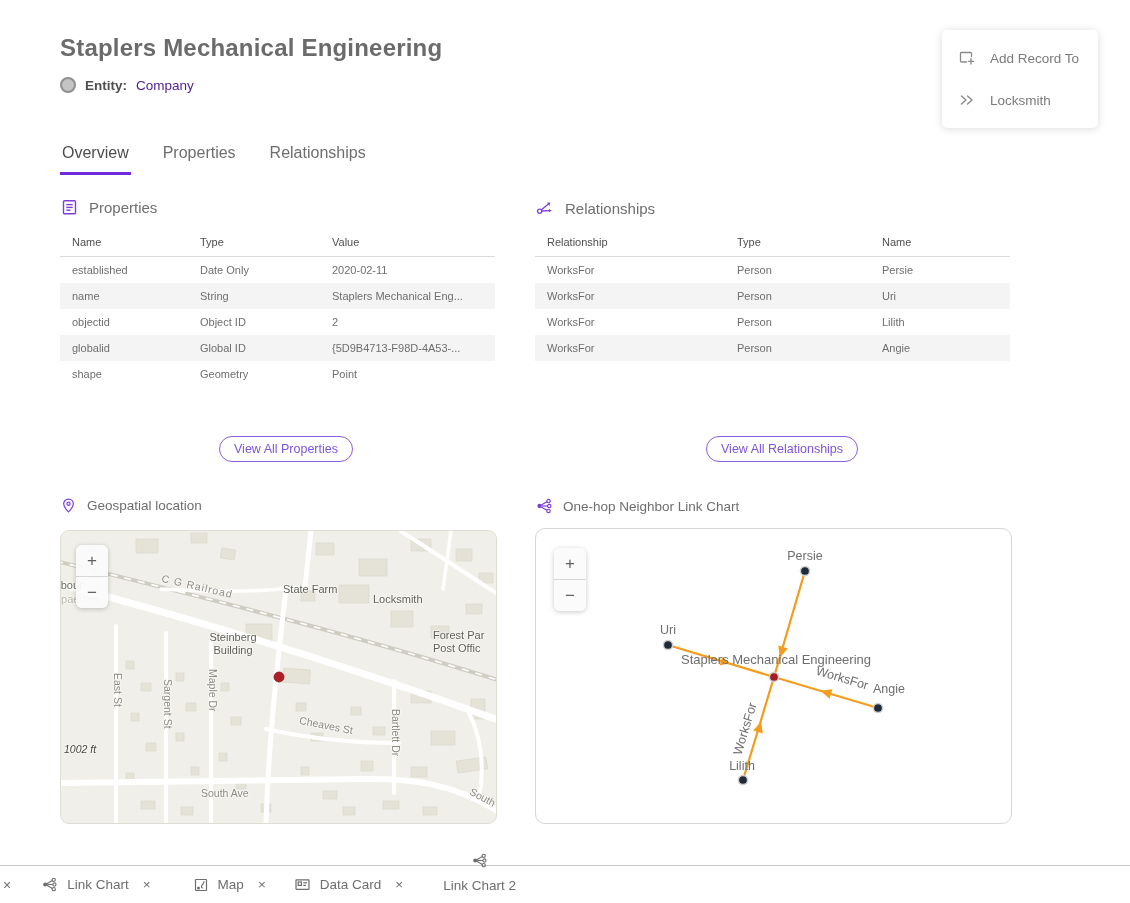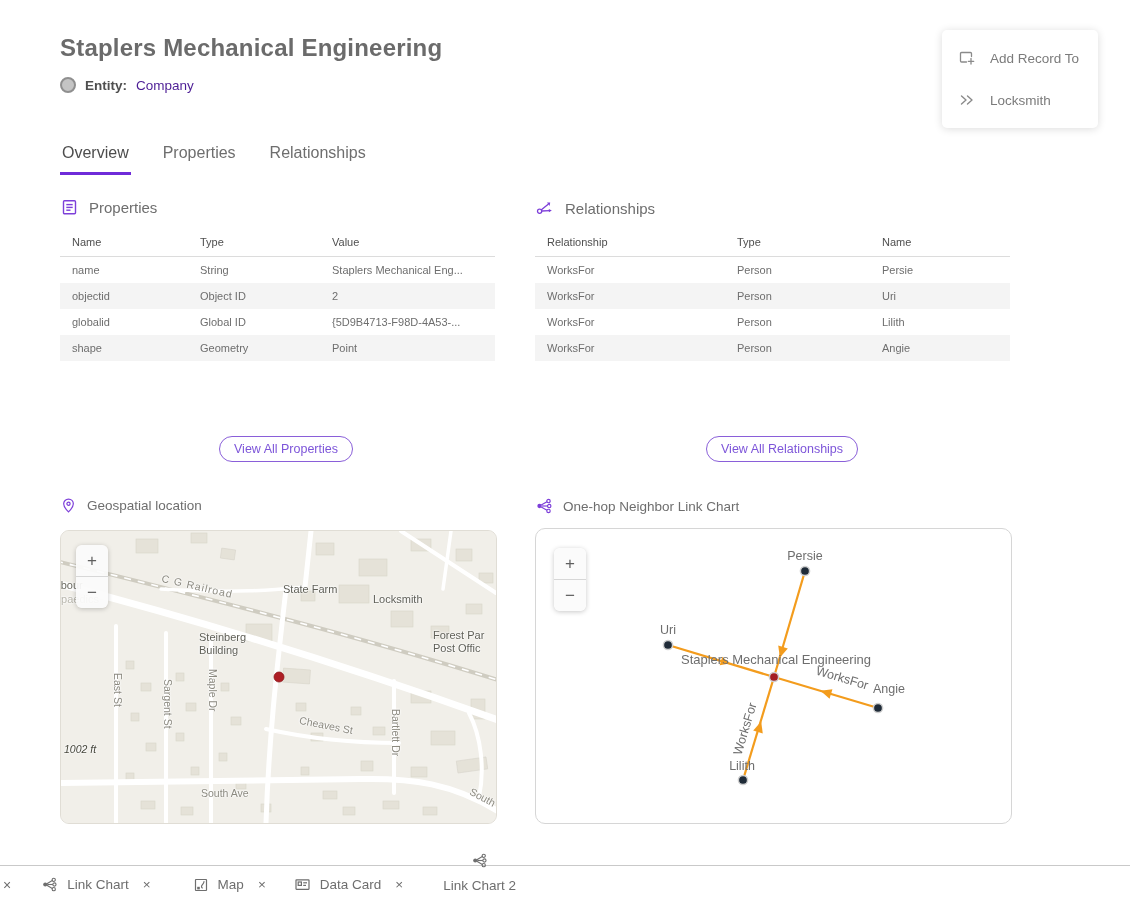--- a/index.html
+++ b/index.html
@@ -46,21 +46,21 @@
   .zoom-pill{position:absolute;width:32px;background:rgba(251,251,251,.93);border-radius:6px;
              box-shadow:0 1px 5px rgba(0,0,0,.22);z-index:4;overflow:hidden;}
   .zoom-btn{width:32px;height:31px;display:flex;align-items:center;justify-content:center;
             font-size:17px;color:#5f5f5f;cursor:pointer;user-select:none;}
   .zoom-div{height:1px;background:#d7d7d7;}
 
   
   .map-label{position:absolute;white-space:nowrap;z-index:2;
              text-shadow:0 0 2px #fff,0 0 2px #fff,0 0 3px #fff;}
   .poi{font-size:11px;color:#5f5f57;}
-  .poi.wrap{white-space:normal;width:68px;line-height:1.2;}
+  .poi.wrap{white-space:normal;width:68px;text-align:center;line-height:1.2;}
   .street{font-size:10.5px;color:#8c8a80;}
   .vert{transform:rotate(90deg);transform-origin:left top;}
   .scale{font-size:10.5px;font-style:italic;color:#45453a;}
   .partial-dark{font-size:11px;color:#6b6b60;}
   .partial-gray{font-size:11px;color:#b8b6ac;}
 
   
   .bottom-bar{position:absolute;left:0;bottom:0;width:100%;height:37px;border-top:1px solid #c9c9c9;
               background:#fff;display:flex;align-items:center;font-size:13.5px;color:#6e6e6e;}
   .partial-close{margin-left:3px;font-size:14px;color:#6e6e6e;cursor:pointer;}
@@ -120,20 +120,25 @@
         <col style="width:175px">
       </colgroup>
     <thead>
         <tr>
       <th>Name</th>
       <th>Type</th>
       <th>Value</th>
     </tr>
       </thead>
     <tbody>
+      <tr>
+        <td>established</td>
+        <td>Date Only</td>
+        <td>2020-02-11</td>
+        </tr>
       <tr>
         <td>name</td>
         <td>String</td>
         <td>Staplers Mechanical Eng...</td>
         </tr>
       <tr>
         <td>objectid</td>
         <td>Object ID</td>
         <td>2</td>
         </tr>

